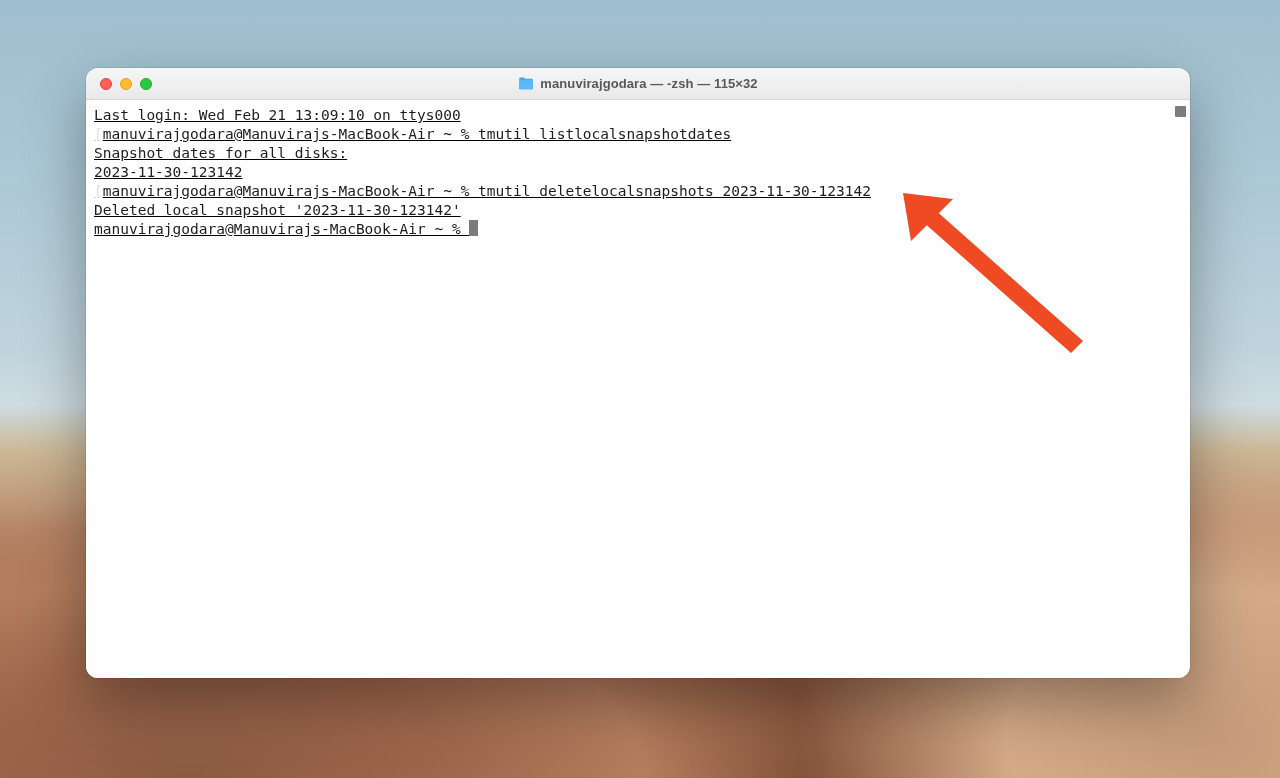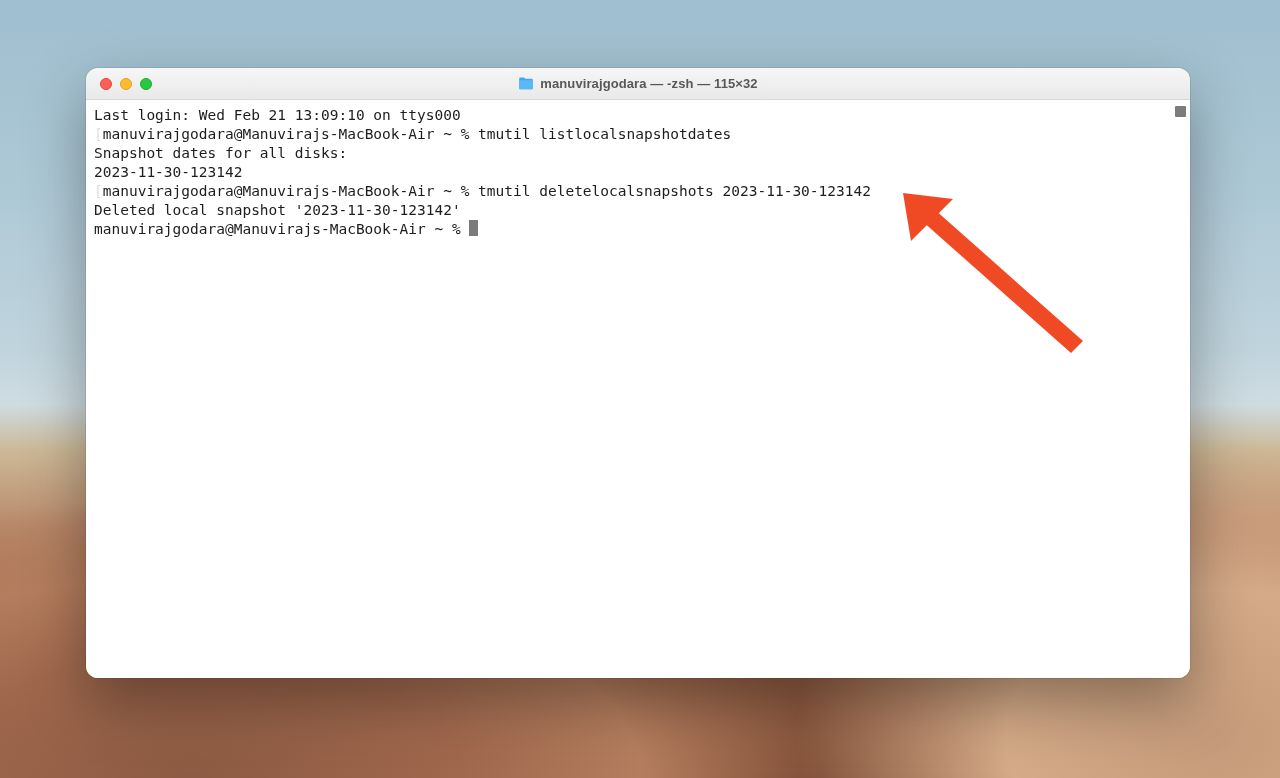--- a/index.html
+++ b/index.html
@@ -31,20 +31,21 @@
       left: 86px;
       top: 68px;
       width: 1104px;
       height: 610px;
       background: #bef264;
       border-radius: 12px;
       box-shadow: 0 24px 60px rgba(0,0,0,0.35), 0 0 0 1px rgba(0,0,0,0.08);
       overflow: hidden;
       display: flex;
       flex-direction: column;
+      text-decoration: underline;
     }
 
     .titlebar {
       height: 32px;
       background: linear-gradient(180deg, #f6f6f6 0%, #e9e9e9 100%);
       border-bottom: 1px solid #d6d6d6;
       display: flex;
       align-items: center;
       position: relative;
     }

